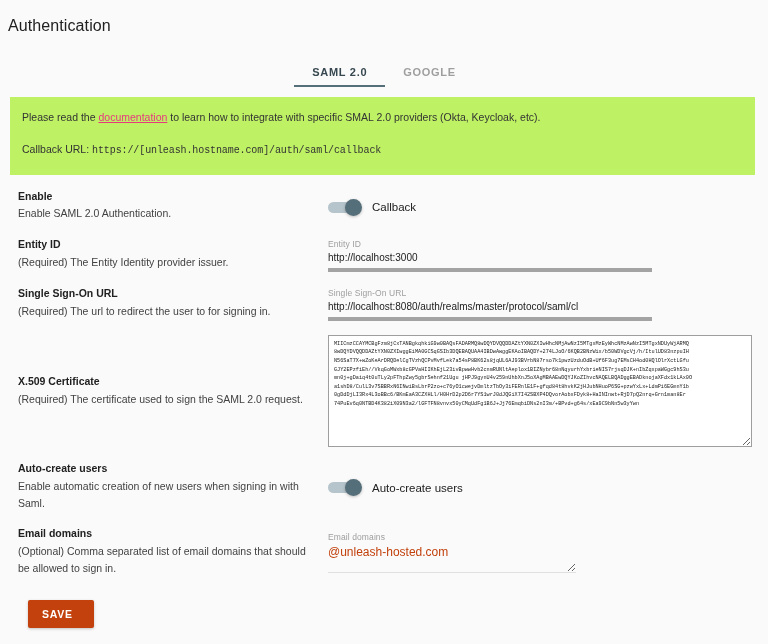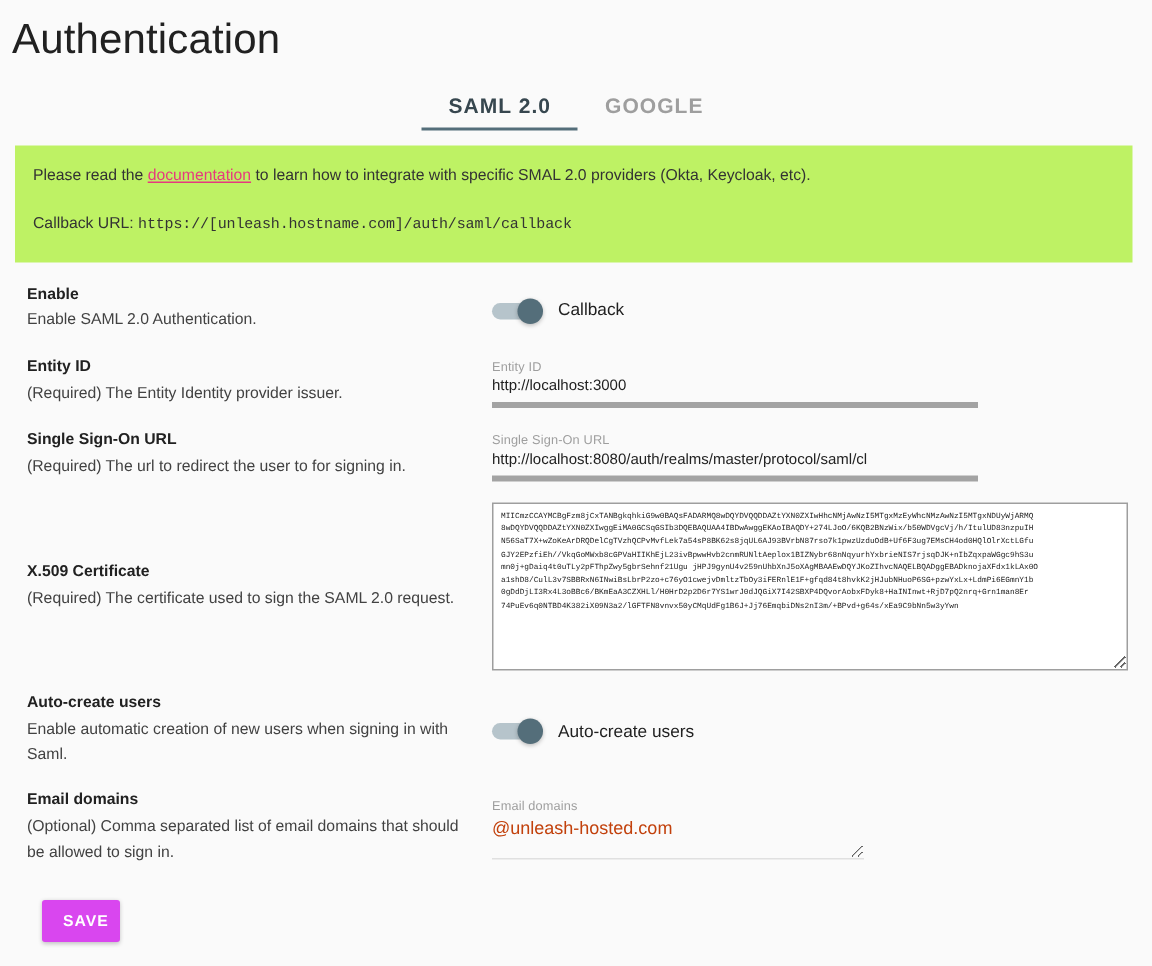--- a/index.html
+++ b/index.html
@@ -9,39 +9,39 @@
     width: 768px;
     height: 644px;
     background: #fafafa;
     font-family: "Liberation Sans", sans-serif;
     color: #212121;
     overflow: hidden;
   }
 
   
   .page-title {
-    font-size: 28px;
+    font-size: 16px;
     font-weight: 400;
     color: #212121;
     padding: 11px 0 0 8px;
     letter-spacing: 0.1px;
     line-height: 30px;
   }
 
   
   .tabs {
     display: flex;
     justify-content: center;
     align-items: flex-end;
     height: 30px;
     margin-top: 16px;
     gap: 0px;
   }
   .tab {
-    font-size: 14px;
+    font-size: 11px;
     font-weight: 700;
     letter-spacing: 0.7px;
     color: #9e9e9e;
     padding: 0 18px 7px 18px;
     cursor: pointer;
     border-bottom: 2px solid transparent;
     user-select: none;
   }
   .tab.active {
     color: #37474f;
@@ -200,28 +200,28 @@
     overflow: hidden;
     display: block;
     line-height: 15px;
   }
 
   
   .save-wrap {
     padding: 22px 0 0 18px;
   }
   .save-btn {
-    background: #d946ef;
+    background: #c2410c;
     color: #ffffff;
     border: none;
     font-family: "Liberation Sans", sans-serif;
     font-size: 10.5px;
     font-weight: 700;
     letter-spacing: 0.7px;
-    padding: 8px 7px 8px 14px;
+    padding: 8px 21px 8px 14px;
     border-radius: 2px;
     cursor: pointer;
     box-shadow: 0 1px 3px rgba(0,0,0,0.22);
   }
 
   .row-tall { min-height: 60px; }
 </style>
 </head>
 <body>
 

